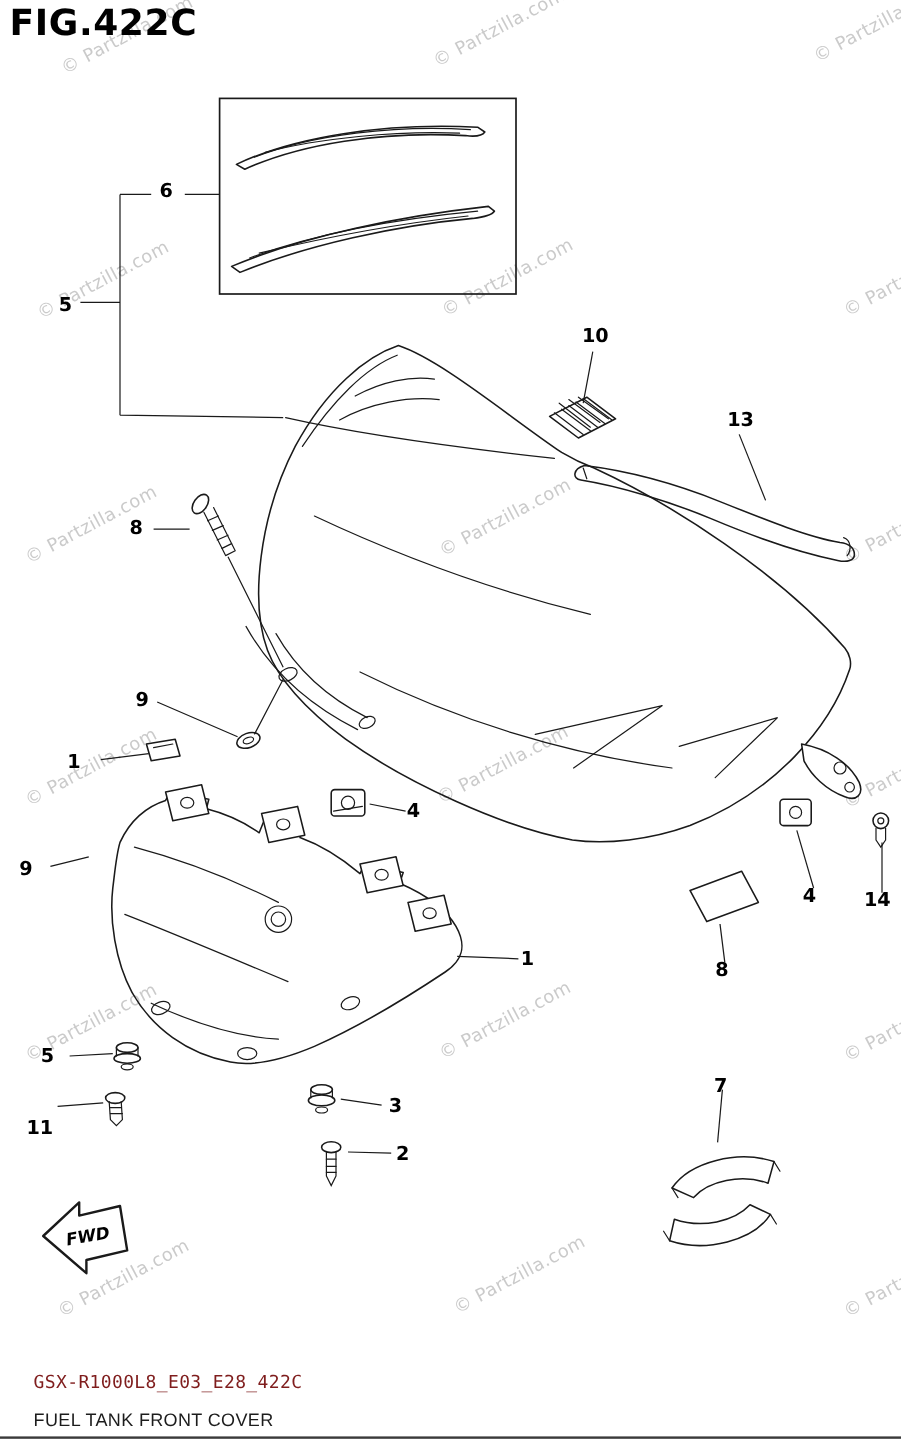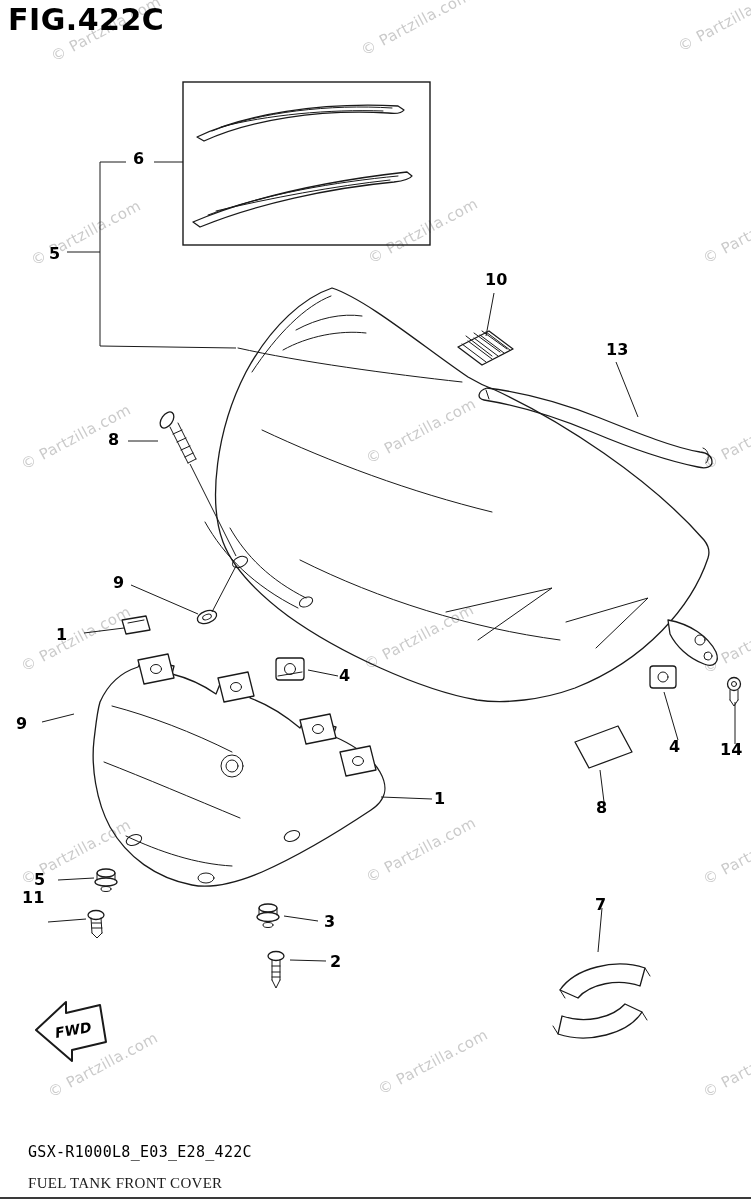--- a/index.html
+++ b/index.html
@@ -4,22 +4,22 @@
 <style>
   html,body{margin:0;padding:0;background:#fff;}
   .page{position:relative;width:751px;height:1200px;background:#ffffff;overflow:hidden;
         font-family:"DejaVu Sans",sans-serif;}
   .watermark{position:absolute;color:#a8a8a8;opacity:.6;font-size:15px;white-space:nowrap;
              transform:rotate(-28deg);letter-spacing:.4px;pointer-events:none;}
   .fig-title{position:absolute;left:8px;top:2px;font-size:30px;font-weight:bold;
              letter-spacing:.5px;color:#000;}
   .callout{position:absolute;font-size:16px;font-weight:bold;color:#000;line-height:1;}
   .footer-code{position:absolute;left:28px;top:1143px;font-family:"DejaVu Sans Mono",monospace;
-               font-size:15px;color:#000000;letter-spacing:.3px;}
-  .footer-caption{position:absolute;left:28px;top:1175px;font-family:Liberation Serif, serif;
+               font-size:15px;color:#7f1d1d;letter-spacing:.3px;}
+  .footer-caption{position:absolute;left:28px;top:1175px;font-family:Liberation Sans, sans-serif;
                font-size:15px;color:#1c1c1c;letter-spacing:.3px;}
   .bottom-rule{position:absolute;left:0;top:1197px;width:751px;border-top:2px solid #3a3a3a;}
   svg.diagram{position:absolute;left:0;top:0;}
   svg .ln{fill:none;stroke:#1a1a1a;stroke-width:1.3;stroke-linecap:round;stroke-linejoin:round;}
   svg .thin{fill:none;stroke:#1a1a1a;stroke-width:1;stroke-linecap:round;}
   svg .leader{fill:none;stroke:#1a1a1a;stroke-width:1;}
   svg .wfill{fill:#ffffff;stroke:#1a1a1a;stroke-width:1.3;stroke-linejoin:round;}
 </style>
 </head>
 <body>
@@ -210,21 +210,21 @@
   <div class="callout" style="left:108px;top:432px">8</div>
   <div class="callout" style="left:113px;top:575px">9</div>
   <div class="callout" style="left:56px;top:627px">1</div>
   <div class="callout" style="left:339px;top:668px">4</div>
   <div class="callout" style="left:16px;top:716px">9</div>
   <div class="callout" style="left:669px;top:739px">4</div>
   <div class="callout" style="left:720px;top:742px">14</div>
   <div class="callout" style="left:596px;top:800px">8</div>
   <div class="callout" style="left:434px;top:791px">1</div>
   <div class="callout" style="left:34px;top:872px">5</div>
-  <div class="callout" style="left:22px;top:890px">11</div>
+  <div class="callout" style="left:22px;top:932px">11</div>
   <div class="callout" style="left:324px;top:914px">3</div>
   <div class="callout" style="left:330px;top:954px">2</div>
   <div class="callout" style="left:595px;top:897px">7</div>
 
   <div class="fig-title">FIG.422C</div>
   <div class="footer-code">GSX-R1000L8_E03_E28_422C</div>
   <div class="footer-caption">FUEL TANK FRONT COVER</div>
   <div class="bottom-rule"></div>
 </div>
 

